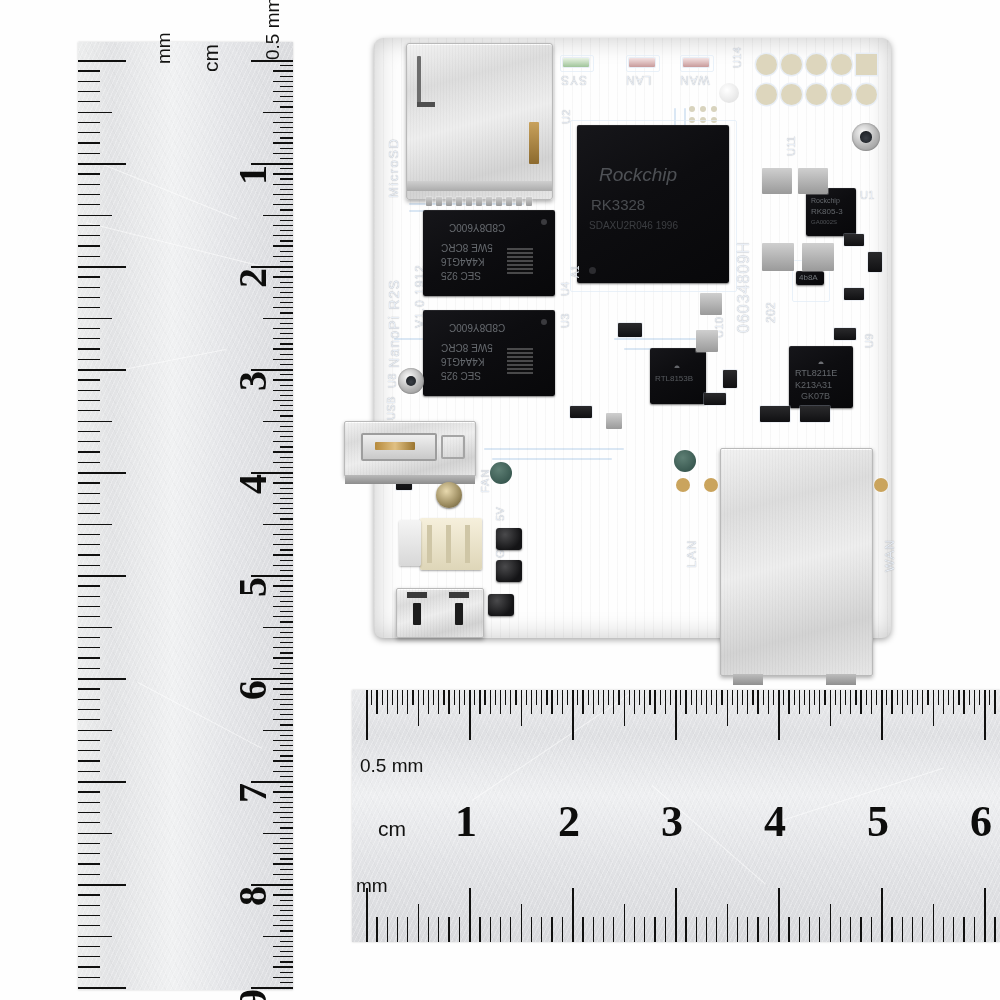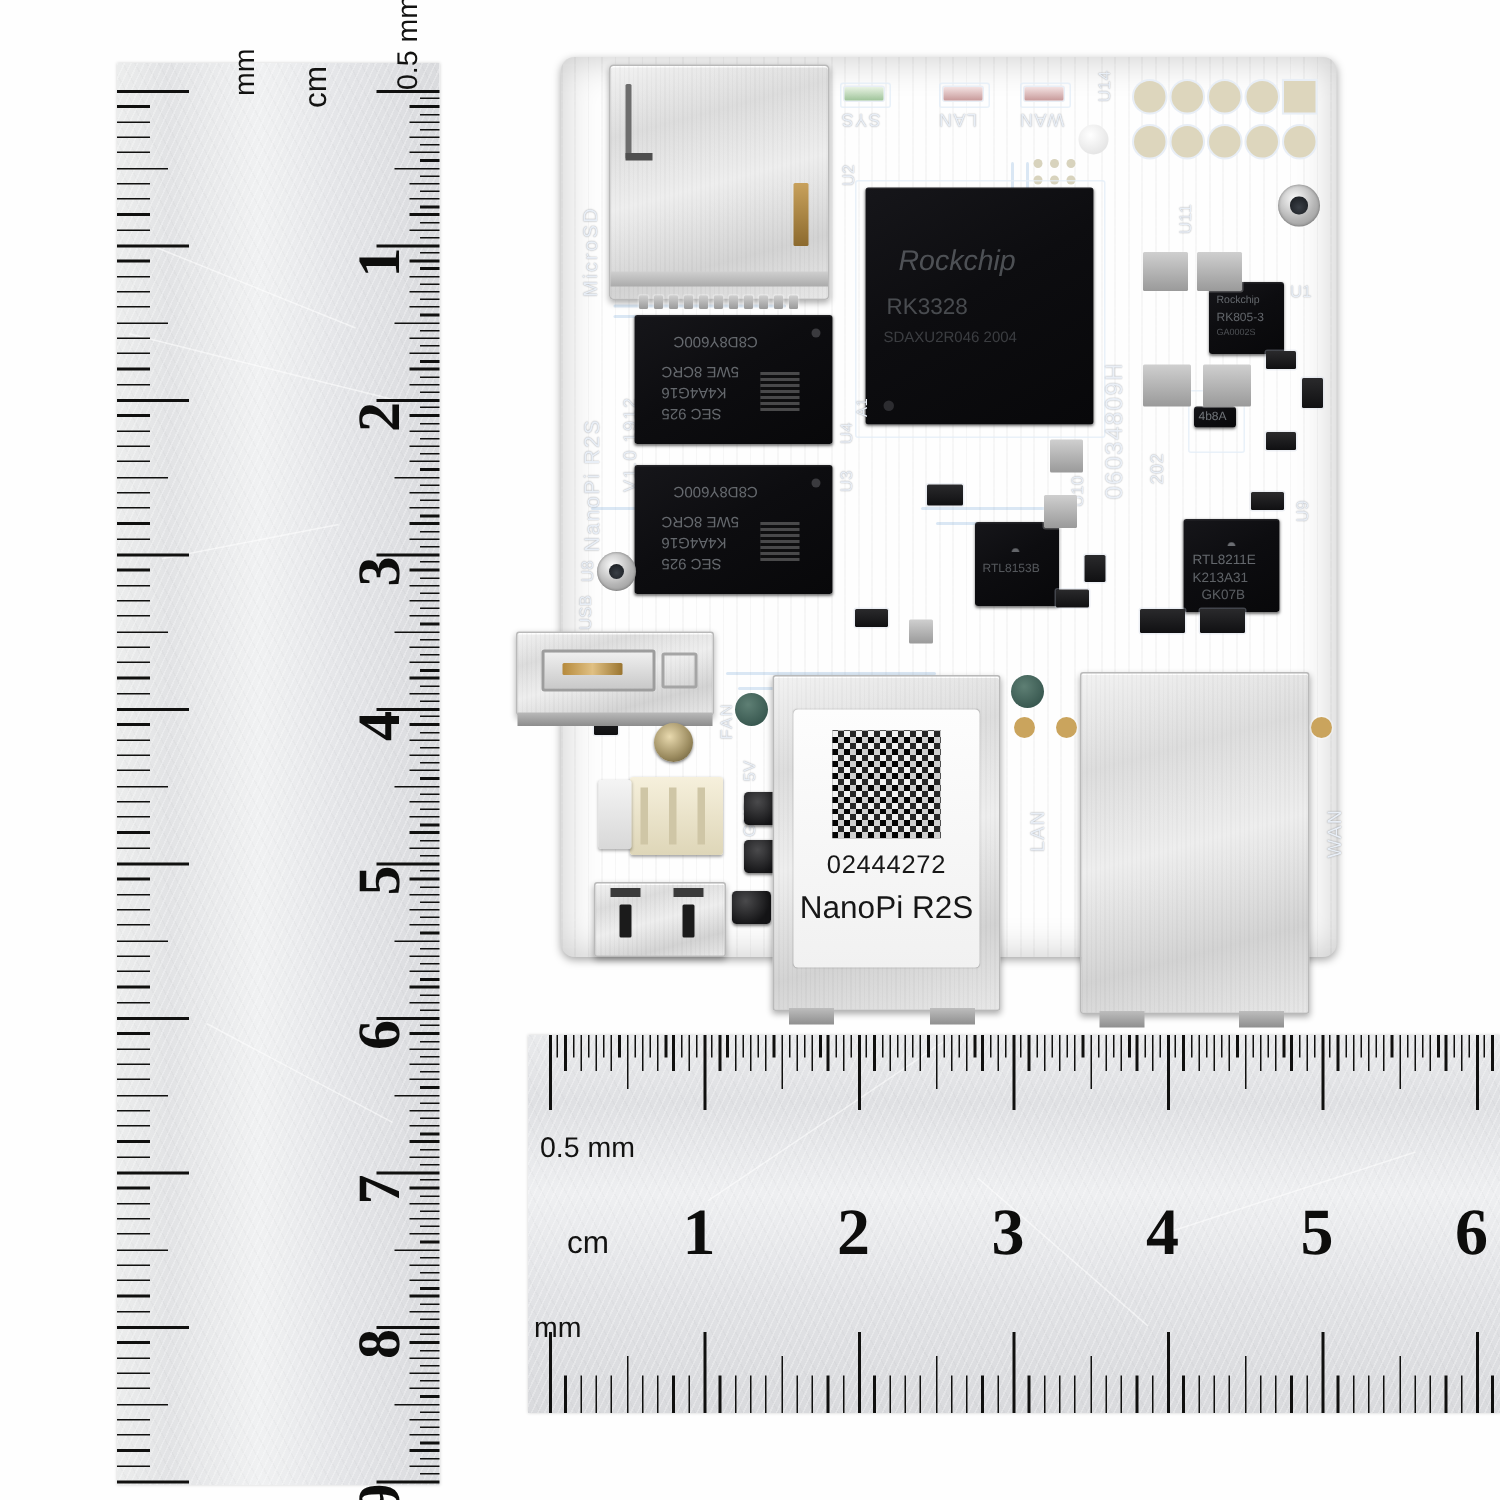--- a/index.html
+++ b/index.html
@@ -653,21 +653,21 @@
         <div class="pad" style="position: absolute; left: 22px; top: 11px; width: 6px; height: 6px;"></div>
         <div class="pad" style="position: absolute; left: 0px; top: 22px; width: 6px; height: 6px;"></div>
         <div class="pad" style="position: absolute; left: 11px; top: 22px; width: 6px; height: 6px;"></div>
         <div class="pad" style="position: absolute; left: 22px; top: 22px; width: 6px; height: 6px;"></div>
       </div>
 
     <div class="silkbox" style="left:196px;top:82px;width:165px;height:170px;"></div>
     <div class="chip" style="left:203px;top:87px;width:152px;height:158px;">
       <div class="ctxt" style="left:22px;top:40px;font-size:19px;font-style:italic;opacity:.45;">Rockchip</div>
       <div class="ctxt" style="left:14px;top:72px;font-size:15px;opacity:.42;">RK3328</div>
-      <div class="ctxt" style="left:12px;top:96px;font-size:10px;opacity:.33;">SDAXU2R046 2004</div>
+      <div class="ctxt" style="left:12px;top:96px;font-size:10px;opacity:.33;">SDAXU2R046 1996</div>
       <div style="position:absolute;left:12px;bottom:9px;width:7px;height:7px;border-radius:50%;background:#2c2c30;"></div>
     </div>
     <div class="silk rot90" style="left:187px;top:86px;font-size:11px;">U2</div>
     <div class="silk rot90" style="left:197px;top:240px;font-size:10px;">A1</div>
 
     <div class="chip" style="left:49px;top:172px;width:132px;height:86px;">
       <div class="ctxt rot180" style="left:26px;top:11px;font-size:10px;opacity:.62;">C8D8Y600C</div>
       <div class="ctxt rot180" style="left:18px;top:31px;font-size:10px;opacity:.62;">5WE 8CRC</div>
       <div class="ctxt rot180" style="left:18px;top:45px;font-size:10px;opacity:.62;">K4A4G16</div>
       <div class="ctxt rot180" style="left:18px;top:59px;font-size:10px;opacity:.62;">SEC 925</div>
@@ -797,34 +797,20 @@
     <div class="cap" style="left:114px;top:556px;width:26px;height:22px;"></div>
 
     <div class="metal" style="left:22px;top:550px;width:86px;height:48px;border-radius:2px;">
       <div class="mtex"></div>
       <div style="position:absolute;left:16px;top:14px;width:8px;height:22px;background:#1b1b1b;border-radius:1px;"></div>
       <div style="position:absolute;left:58px;top:14px;width:8px;height:22px;background:#1b1b1b;border-radius:1px;"></div>
       <div style="position:absolute;left:10px;top:3px;width:20px;height:6px;background:#3a3a3a;"></div>
       <div style="position:absolute;left:52px;top:3px;width:20px;height:6px;background:#3a3a3a;"></div>
     </div>
 
-    <div class="metal" style="left:141px;top:412px;width:150px;height:222px;border-radius:2px;">
-      <div class="mtex"></div>
-      <div class="label" style="left:13px;top:22px;width:124px;height:158px;padding-top:14px;">
-        <div class="qr" style="width:72px;height:72px;
-              background:
-                repeating-linear-gradient(0deg,#111 0 4px,#fff 4px 8px),
-                repeating-linear-gradient(90deg,rgba(17,17,17,.85) 0 4px,rgba(255,255,255,.85) 4px 8px);
-              background-blend-mode:difference;"></div>
-        <div class="ltxt" style="font-size:17px;margin-top:9px;letter-spacing:.5px;">02444272</div>
-        <div class="ltxt" style="font-size:21px;margin-top:10px;">NanoPi R2S</div>
-      </div>
-      <div style="position:absolute;left:10px;bottom:-10px;width:30px;height:11px;background:linear-gradient(180deg,#bdbdbd,#8f8f8f);"></div>
-      <div style="position:absolute;right:16px;bottom:-10px;width:30px;height:11px;background:linear-gradient(180deg,#bdbdbd,#8f8f8f);"></div>
-    </div>
     <div class="silk rot90" style="left:311px;top:530px;font-size:13px;letter-spacing:1px;">LAN</div>
 
     <div class="metal" style="left:346px;top:410px;width:151px;height:226px;border-radius:2px;">
       <div class="mtex"></div>
       <div style="position:absolute;left:12px;bottom:-10px;width:30px;height:11px;background:linear-gradient(180deg,#bdbdbd,#8f8f8f);"></div>
       <div style="position:absolute;right:16px;bottom:-10px;width:30px;height:11px;background:linear-gradient(180deg,#bdbdbd,#8f8f8f);"></div>
     </div>
     <div class="silk rot90" style="left:509px;top:534px;font-size:13px;letter-spacing:1px;">WAN</div>
 
     <div class="pad" style="left:302px;top:440px;width:14px;height:14px;background:#caa45d;"></div>

